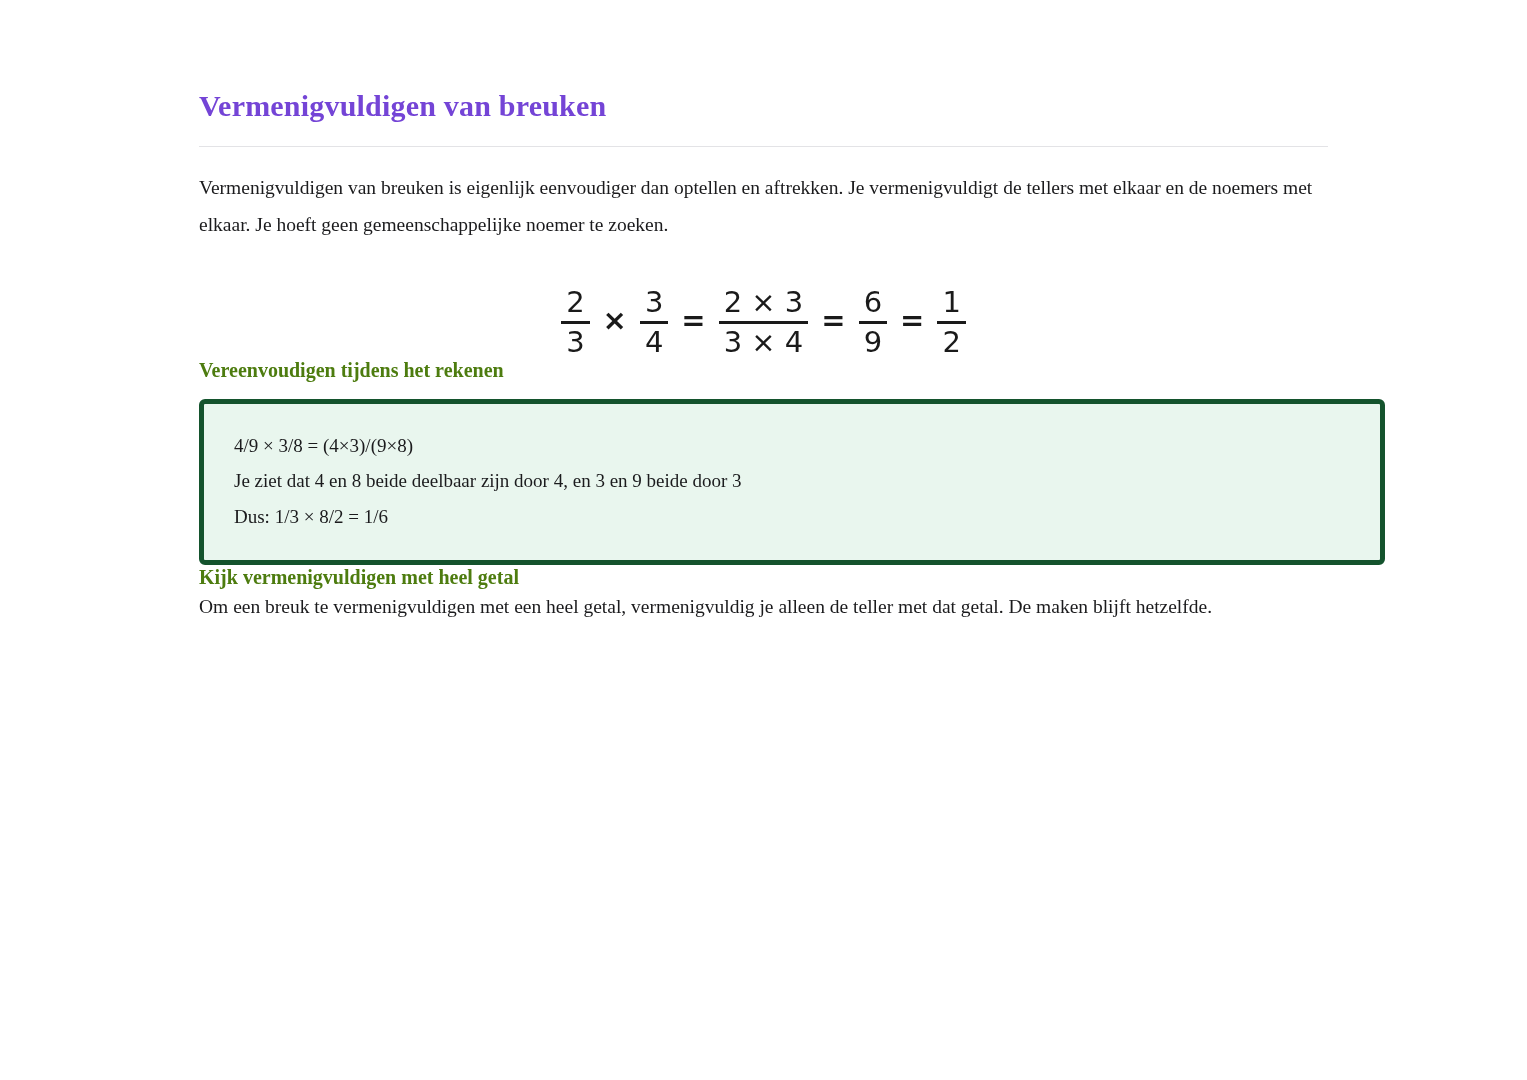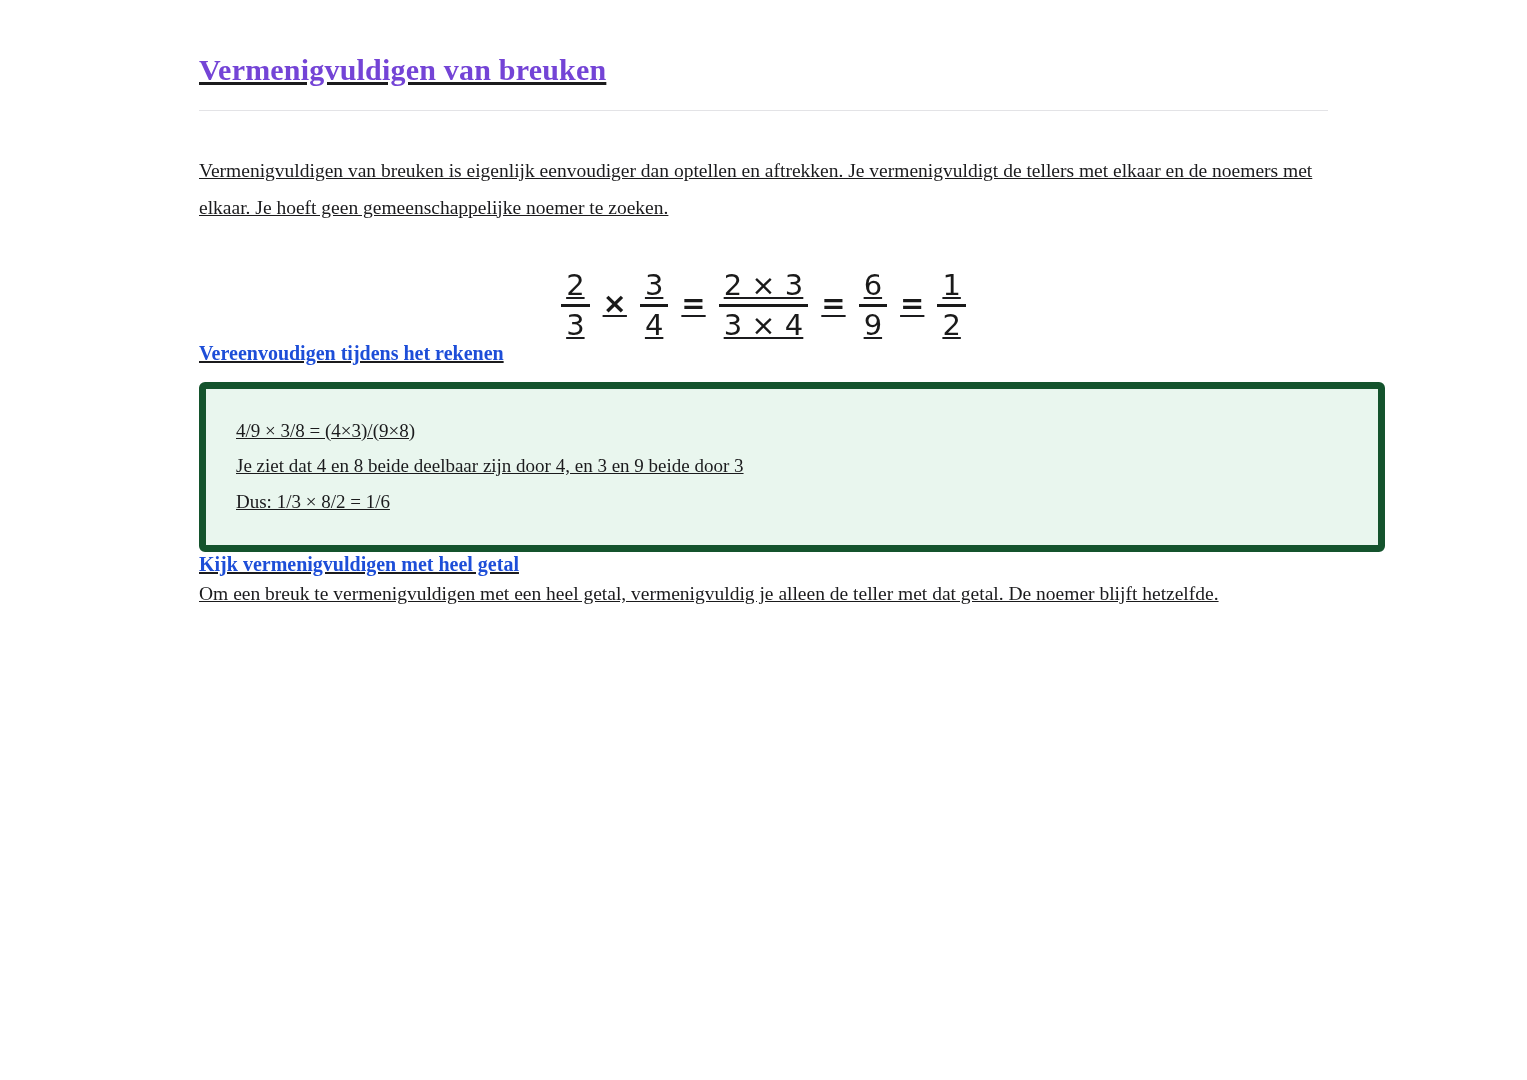--- a/index.html
+++ b/index.html
@@ -10,22 +10,21 @@
   .page {
     position: relative;
     width: 1527px;
     height: 1080px;
     background: #ffffff;
     overflow: hidden;
     font-family: "Liberation Serif", serif;
     color: #1b1b1d;
   }
   .content {
-    padding: 52px 0 0 199px;
-    text-decoration: underline;
+    padding: 88px 0 0 199px;
   }
   h1.page-title {
     margin: 0;
     font-size: 30px;
     line-height: 36px;
     font-weight: bold;
     color: #7444d6;
     letter-spacing: 0.2px;
   }
   hr.title-divider {
@@ -34,21 +33,21 @@
     border: none;
     border-top: 1px solid #e3e3e6;
   }
   p.body-text {
     margin: 0;
     width: 1130px;
     font-size: 19.5px;
     line-height: 36.5px;
     color: #1b1b1d;
   }
-  p.intro { margin-top: 42px; }
+  p.intro { margin-top: 23px; }
   .formula {
     margin-top: 44px;
     width: 1129px;
     display: flex;
     justify-content: center;
     align-items: center;
     gap: 13px;
     font-family: "DejaVu Sans", sans-serif;
     font-size: 29px;
     color: #1a1a1a;
@@ -70,30 +69,30 @@
   .op {
     font-weight: bold;
     line-height: 1;
     padding-bottom: 4px;
   }
   h2.section-heading {
     margin: 0;
     font-size: 20px;
     line-height: 24px;
     font-weight: bold;
-    color: #1d4ed8;
+    color: #4d7c0f;
   }
   .heading-vereenvoudigen { margin-top: 56px; }
   .para-vereenvoudigen { margin-top: 33px; }
   .example-box {
     margin-top: 17px;
     width: 1186px;
     box-sizing: border-box;
     background: #e9f6ee;
-    border: 7px solid #14532d;
+    border: 5px solid #14532d;
     border-radius: 6px;
     padding: 24px 30px 26px 30px;
   }
   .example-box p.example-line {
     margin: 0;
     font-size: 19px;
     line-height: 35.5px;
     color: #1b1b1d;
   }
   .heading-breuk { margin-top: 40px; }
@@ -142,16 +141,16 @@
 
 
     <div class="example-box">
       <p class="example-line">4/9 × 3/8 = (4×3)/(9×8)</p>
       <p class="example-line">Je ziet dat 4 en 8 beide deelbaar zijn door 4, en 3 en 9 beide door 3</p>
       <p class="example-line">Dus: 1/3 × 8/2 = 1/6</p>
     </div>
 
     <h2 class="section-heading heading-breuk">Kijk vermenigvuldigen met heel getal</h2>
 
-    <p class="body-text para-breuk">Om een breuk te vermenigvuldigen met een heel getal, vermenigvuldig je alleen de teller met dat getal. De noemer blijft hetzelfde.</p>
+    <p class="body-text para-breuk">Om een breuk te vermenigvuldigen met een heel getal, vermenigvuldig je alleen de teller met dat getal. De maken blijft hetzelfde.</p>
 
   </div>
 </div>
 
 </body></html>

